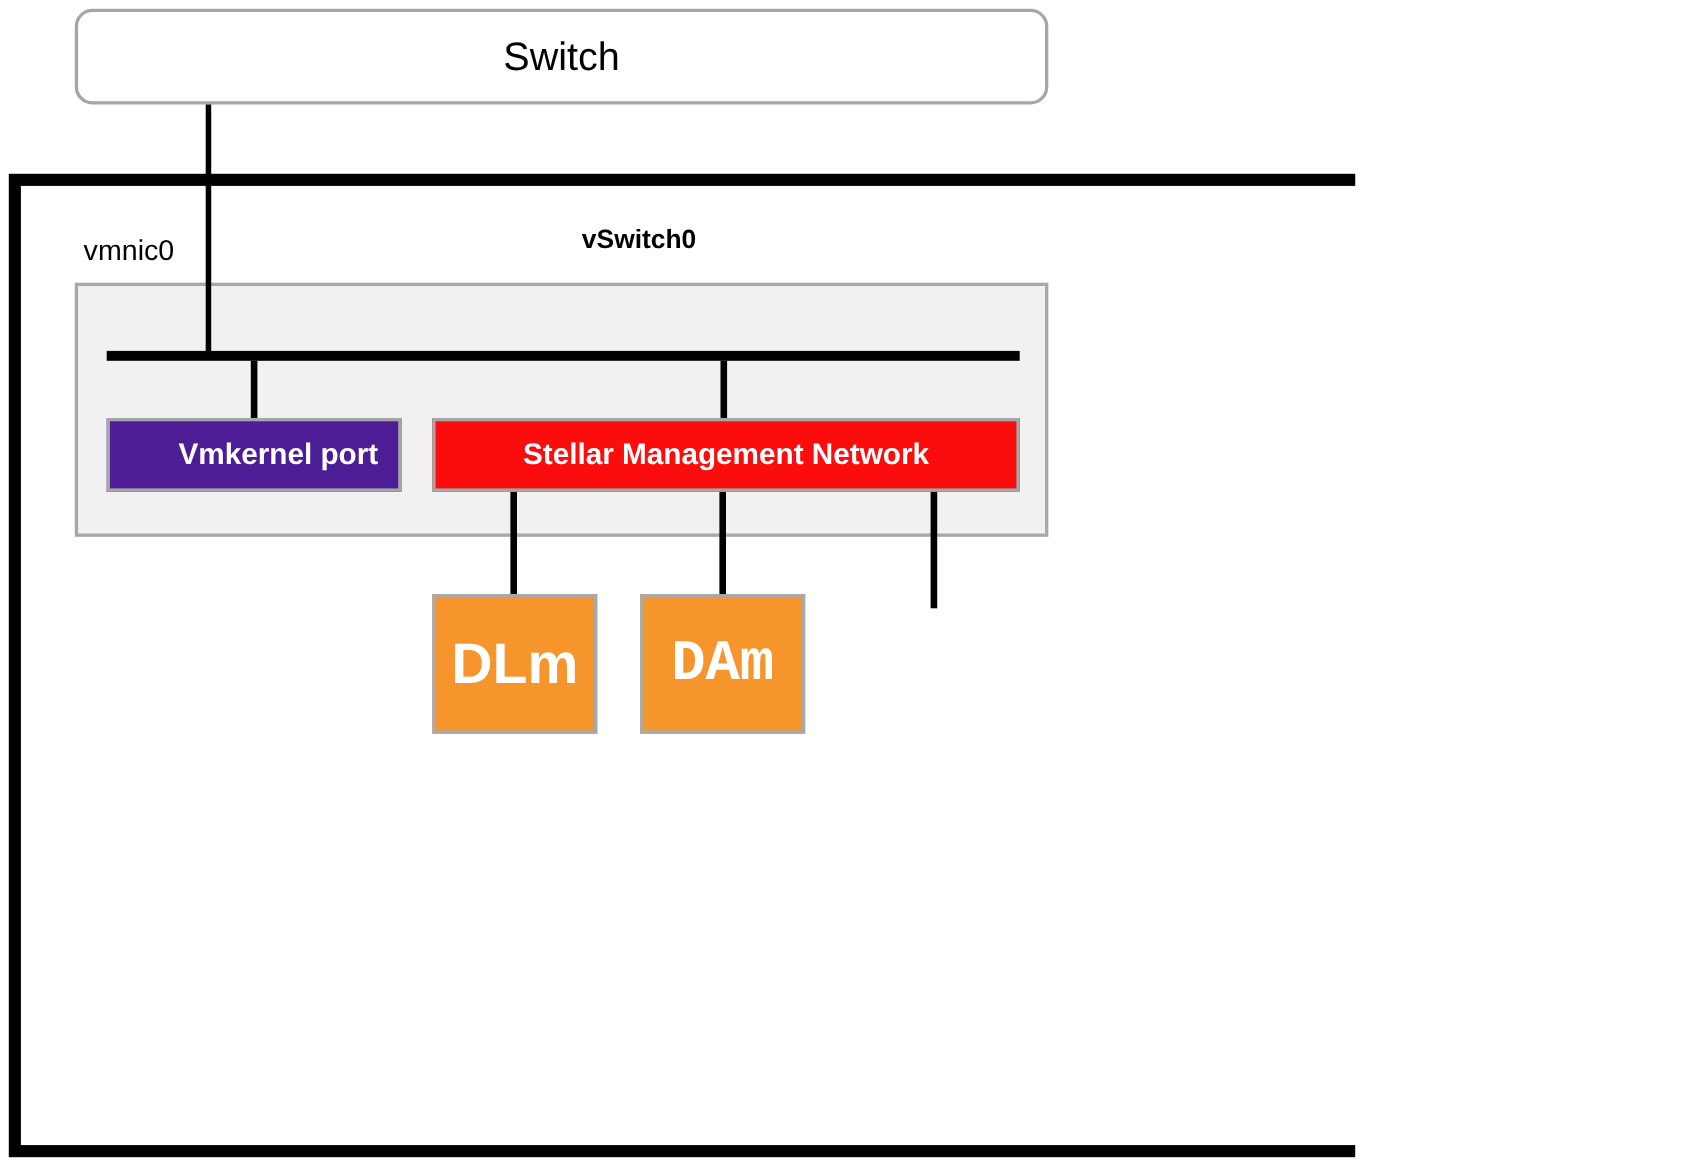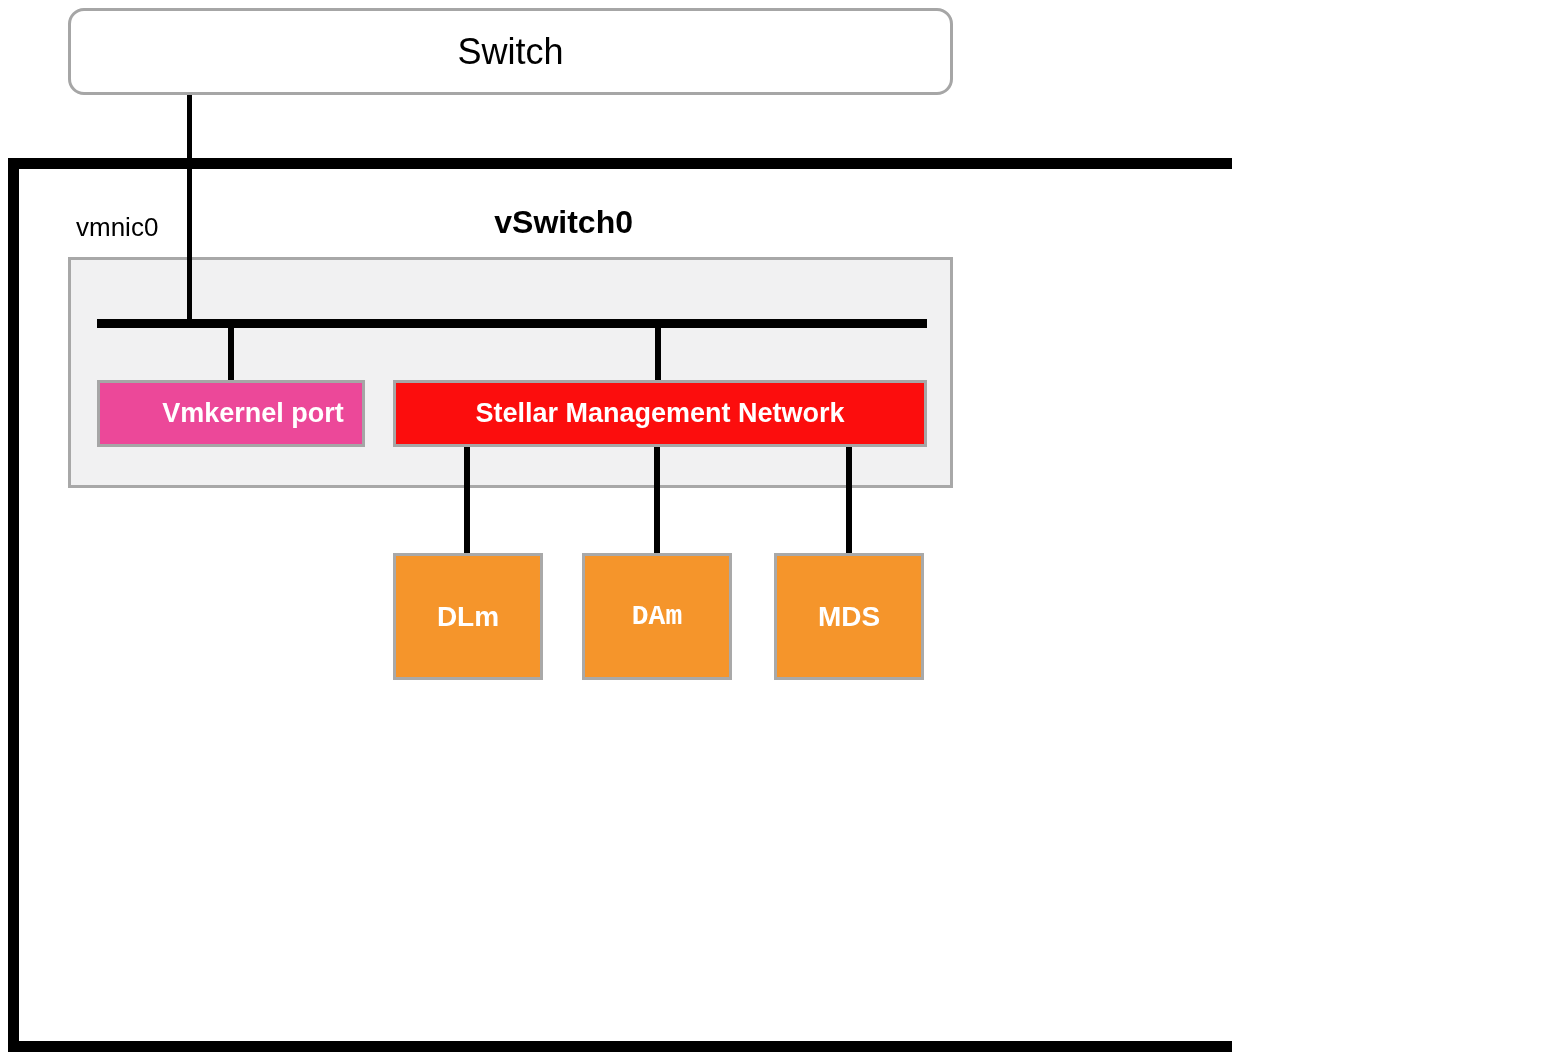--- a/index.html
+++ b/index.html
@@ -33,21 +33,21 @@
     position:absolute;left:8px;top:158px;width:1536px;height:894px;
     box-sizing:border-box;border:11px solid #000;background:transparent;
     z-index:1;
   }
   .vmnic-label{
     position:absolute;left:76px;top:212px;font-size:26px;font-weight:400;color:#000;
     z-index:2;
     text-align:right;
   }
   .vswitch-title{
-    position:absolute;right:599px;top:204px;font-size:32px;font-weight:700;color:#000;
+    position:absolute;right:599px;top:204px;font-size:24px;font-weight:700;color:#000;
     z-index:2;
   }
 
   
   .inner-box{
     position:absolute;left:68px;top:257px;width:885px;height:231px;
     box-sizing:border-box;background:#f1f1f2;border:3px solid #a8a8a8;
     z-index:1;
   }
   .bus-bar{
@@ -58,35 +58,35 @@
   .stub-vmk{left:228px;top:328px;height:53px;}
   .stub-stellar{left:655px;top:328px;height:53px;}
 
   
   .port{
     position:absolute;top:380px;height:67px;box-sizing:border-box;
     border:3px solid #a6a6a6;
     display:flex;align-items:center;justify-content:center;
     color:#fff;font-weight:700;font-size:27px;z-index:4;
   }
-  .port-vmkernel{left:97px;width:268px;background:#ec4899;padding-left:44px;}
+  .port-vmkernel{left:97px;width:268px;background:#4c1d95;padding-left:44px;}
   .port-stellar{left:393px;width:534px;background:#fc0d0d;}
 
   
   .vm-line{position:absolute;top:447px;height:106px;width:6px;background:#000;z-index:3;}
   .vm-line-1{left:464px;}
   .vm-line-2{left:654px;}
   .vm-line-3{left:846px;}
 
   
   .vm-box{
-    position:absolute;top:553px;width:150px;height:127px;box-sizing:border-box;
+    position:absolute;top:540px;width:150px;height:127px;box-sizing:border-box;
     background:#f5952b;border:3px solid #a9a9a9;
     display:flex;align-items:center;justify-content:center;
-    color:#fff;font-weight:700;font-size:28px;z-index:4;
+    color:#fff;font-weight:700;font-size:52px;z-index:4;
   }
   .vm-box-1{left:393px;}
   .vm-box-2{left:582px;font-family:Liberation Mono, monospace;}
   .vm-box-3{left:774px;}
 </style>
 </head>
 <body>
 
 <div class="canvas">
 
@@ -117,17 +117,14 @@
   <div class="vm-line vm-line-1"></div>
   <div class="vm-line vm-line-2"></div>
   <div class="vm-line vm-line-3"></div>
 
   <div class="vm-box vm-box-1">
     <span>DLm</span>
   </div>
   <div class="vm-box vm-box-2">
     <span>DAm</span>
   </div>
-  <div class="vm-box vm-box-3">
-    <span>MDS</span>
-  </div>
 
 </div>
 
 </body></html>

